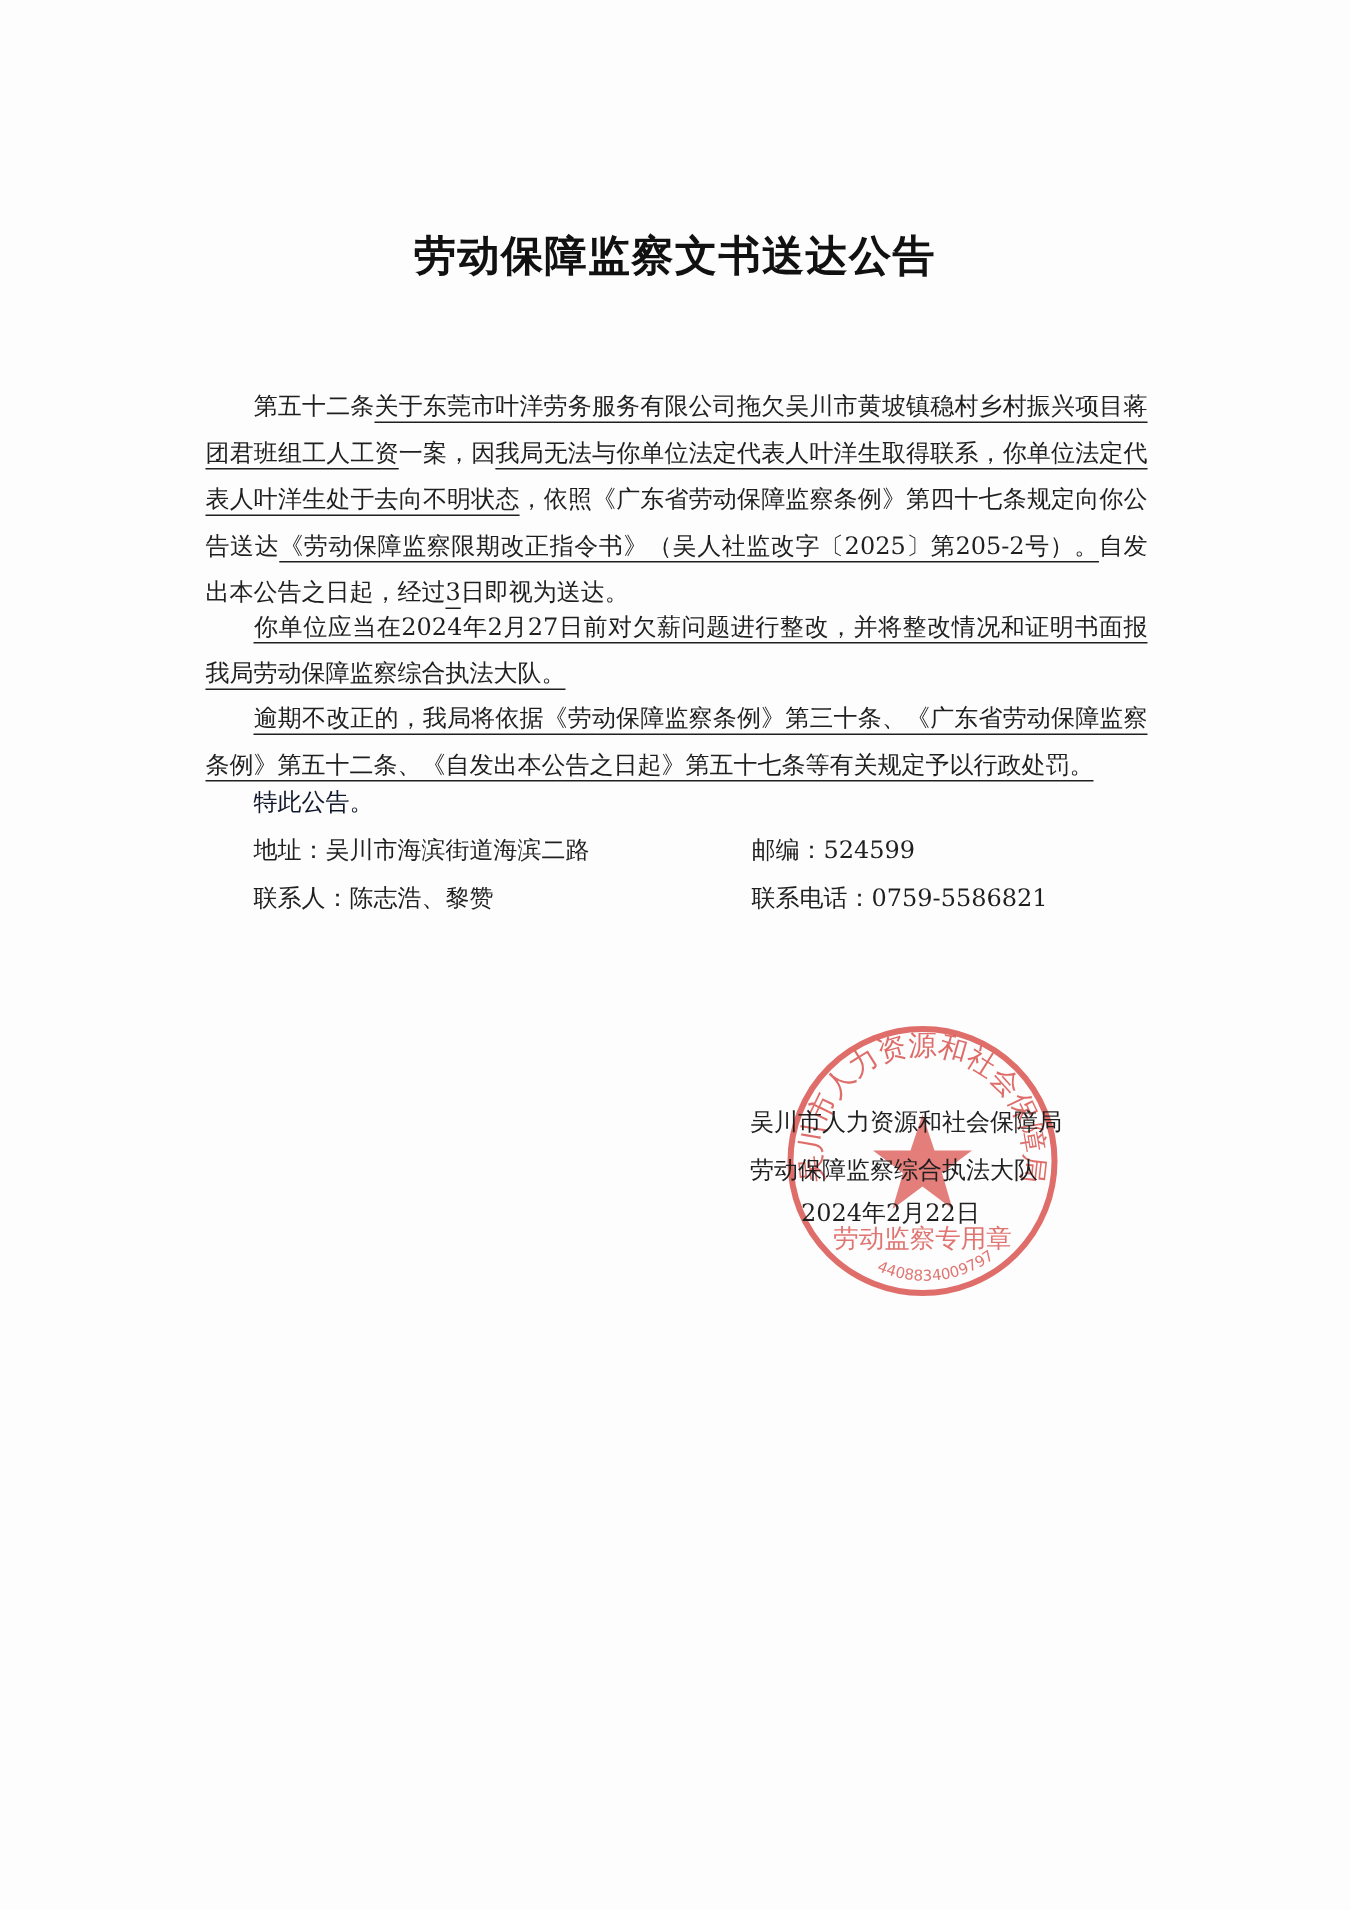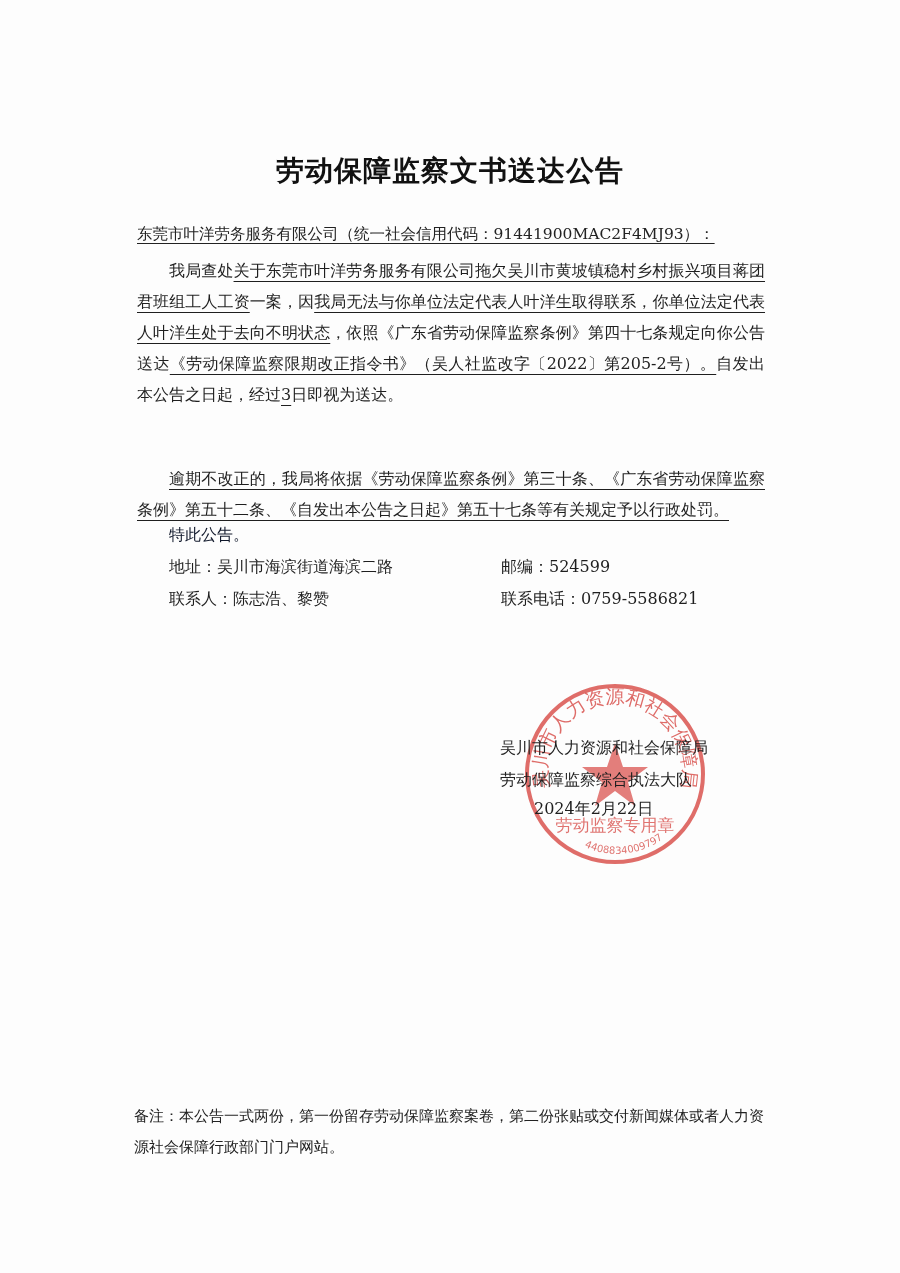--- a/index.html
+++ b/index.html
@@ -108,26 +108,28 @@
       color: #222;
     }
   </style>
 </head>
 <body>
 
 <div class="page">
 
   <div class="title">劳动保障监察文书送达公告</div>
 
-  <div class="recipient">东莞市叶洋劳务服务有限公司（统一社会信用代码：91441900MAC2F4MJ93）：</div>
 
   <div class="body-text p1">
-    <span class="indent"></span><span>我局查处</span><span class="u">关于东莞市叶洋劳务服务有限公司拖欠吴川市黄坡镇稳村乡村振兴项目蒋团君班组工人工资</span><span>一案，因</span><span class="u">我局无法与你单位法定代表人叶洋生取得联系，你单位法定代表人叶洋生处于去向不明状态</span><span>，依照《广东省劳动保障监察条例》第四十七条规定向你公告送达</span><span class="u">《劳动保障监察限期改正指令书》（吴人社监改字〔2022〕第205-2号）。</span><span>自发出本公告之日起，经过</span><span class="u">3</span><span>日即视为送达。</span>
+    <span class="indent"></span><span>第五十二条</span><span class="u">关于东莞市叶洋劳务服务有限公司拖欠吴川市黄坡镇稳村乡村振兴项目蒋团君班组工人工资</span><span>一案，因</span><span class="u">我局无法与你单位法定代表人叶洋生取得联系，你单位法定代表人叶洋生处于去向不明状态</span><span>，依照《广东省劳动保障监察条例》第四十七条规定向你公告送达</span><span class="u">《劳动保障监察限期改正指令书》（吴人社监改字〔2025〕第205-2号）。</span><span>自发出本公告之日起，经过</span><span class="u">3</span><span>日即视为送达。</span>
   </div>
 
+  <div class="body-text p2">
+    <span class="indent"></span><span class="u">你单位应当在2024年2月27日前对欠薪问题进行整改，并将整改情况和证明书面报我局劳动保障监察综合执法大队。</span>
+  </div>
 
   <div class="body-text p3">
     <span class="indent"></span><span class="u">逾期不改正的，我局将依据《劳动保障监察条例》第三十条、《广东省劳动保障监察条例》第五十二条、《自发出本公告之日起》第五十七条等有关规定予以行政处罚。</span>
   </div>
 
   <div class="closing">特此公告。</div>
 
   <div class="info-row row-addr">
     <span>地址：吴川市海滨街道海滨二路</span>
     <span class="right">邮编：524599</span>
@@ -151,15 +153,14 @@
     <text x="93" y="150" font-size="17" fill="#d9534f" opacity="0.8" text-anchor="middle" font-family="DejaVu Sans, sans-serif">劳动监察专用章</text>
     <text font-size="10" fill="#d9534f" opacity="0.8" font-family="DejaVu Sans, sans-serif">
       <textPath href="#arcBottom" startOffset="50%" text-anchor="middle">4408834009797</textPath>
     </text>
   </svg>
 
   <div class="signature sig1">吴川市人力资源和社会保障局</div>
   <div class="signature sig2">劳动保障监察综合执法大队</div>
   <div class="signature sig3">2024年2月22日</div>
 
-  <div class="note">备注：本公告一式两份，第一份留存劳动保障监察案卷，第二份张贴或交付新闻媒体或者人力资源社会保障行政部门门户网站。</div>
 
 </div>
 
 </body></html>

